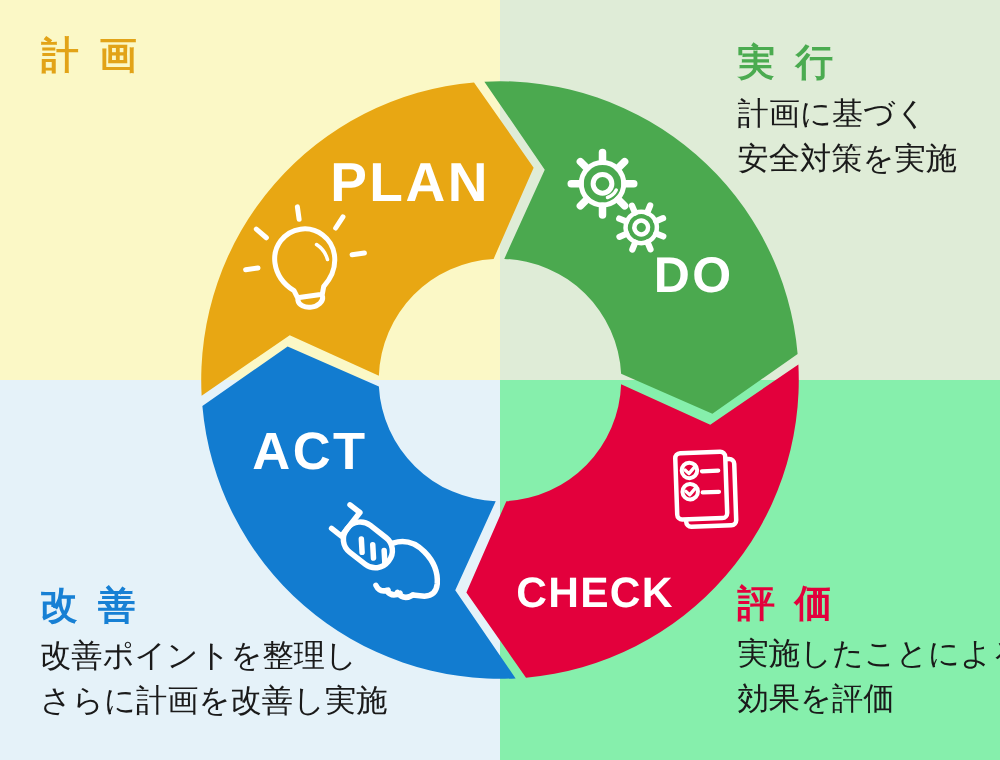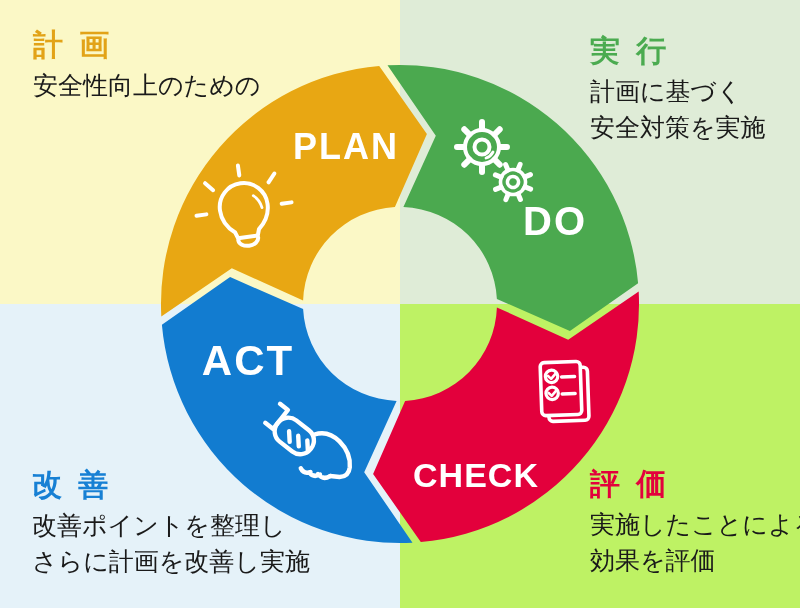--- a/index.html
+++ b/index.html
@@ -13,54 +13,53 @@
   .qtext{position:absolute;}
   .qt-plan{left:33px;top:28px}
   .qt-do{left:190px;top:34px}
   .qt-act{left:32px;top:164px}
   .qt-check{left:190px;top:163px}
   .qheading{font-size:30px;font-weight:bold;letter-spacing:4px;line-height:34px;margin-bottom:5px;}
   .qline{font-size:25px;line-height:36px;color:#1a1a1a;font-weight:500;white-space:nowrap;}
   .ring{position:absolute;left:0;top:0;}
   .ring-label{position:absolute;transform:translate(-50%,-50%);color:#ffffff;
               font-weight:bold;letter-spacing:2px;white-space:nowrap;}
-  .plan-label{left:346px;top:147px;font-size:36px;}
+  .plan-label{left:328px;top:147px;font-size:44px;}
   .do-label{left:555px;top:221px;font-size:40px;}
   .check-label{left:476px;top:455px;font-size:34px;letter-spacing:1px;margin-top:20px;}
   .act-label{left:248px;top:361px;font-size:42px;}
 </style>
 </head>
 <body>
 
 <div class="stage">
 
   <div class="quadrant q-plan" style="background: rgb(251, 248, 198); text-decoration: underline;">
     <div class="qtext qt-plan">
       <div class="qheading" style="color: rgb(226, 163, 23);">計 画</div>
-      <div class="qline">安全性向上のための</div>
     </div>
   </div>
 
   <div class="quadrant q-do" style="background: rgb(223, 236, 215);">
     <div class="qtext qt-do">
       <div class="qheading" style="color: rgb(75, 171, 80);">実 行</div>
       <div class="qline">計画に基づく</div>
       <div class="qline">安全対策を実施</div>
     </div>
   </div>
 
   <div class="quadrant q-act" style="background: rgb(229, 242, 249);">
     <div class="qtext qt-act">
       <div class="qheading" style="color: rgb(23, 128, 212);">改 善</div>
       <div class="qline">改善ポイントを整理し</div>
       <div class="qline">さらに計画を改善し実施</div>
     </div>
   </div>
 
-  <div class="quadrant q-check" style="background: #bef264;">
+  <div class="quadrant q-check" style="background: #86efac; font-family: Liberation Serif, serif;">
     <div class="qtext qt-check">
       <div class="qheading" style="color: rgb(227, 0, 60);">評 価</div>
       <div class="qline">実施したことによる</div>
       <div class="qline">効果を評価</div>
     </div>
   </div>
 
   <svg class="ring" width="800" height="608" viewBox="0 0 800 608">
     <g id="segments">
         <path d="M 161.3,316.5 A 239,239 0 0 1 379.2,65.9 L 426.9,134.1 L 394.9,207.1 A 97,97 0 0 0 303.1,300.6 L 231.8,268.2 Z" fill="#E8A713"></path>

